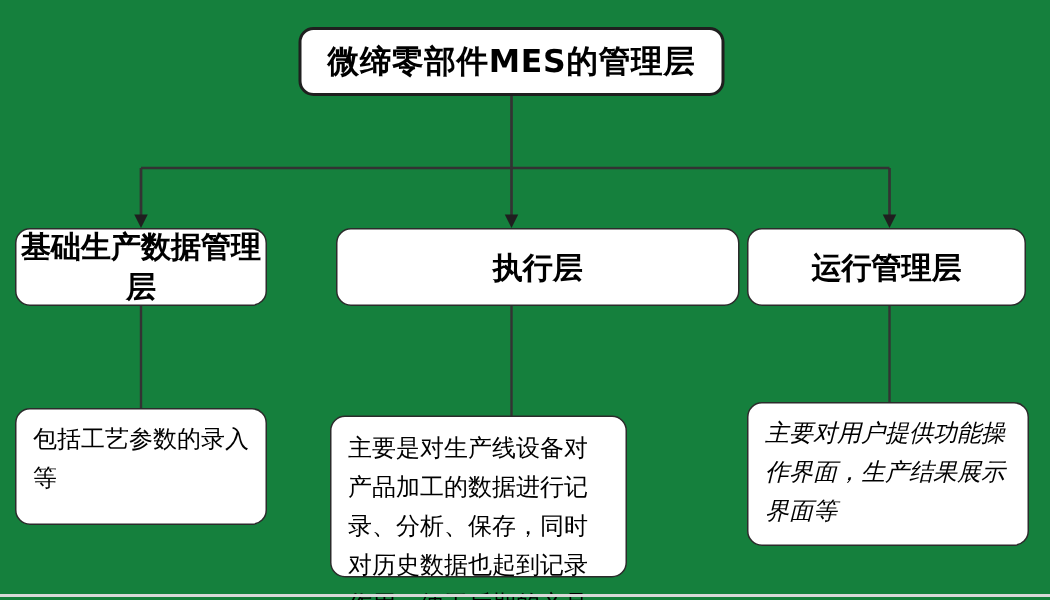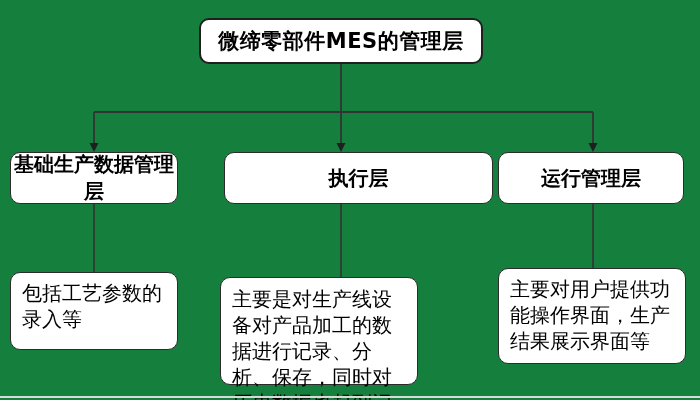--- a/index.html
+++ b/index.html
@@ -38,29 +38,29 @@
   .node--header {
     height: 52px; top: 152px;
     display: flex; align-items: center; justify-content: center;
     font-size: 20px; font-weight: bold;
     text-align: center;
   }
   .node--header-a { left: 10px;  width: 168px; }
   .node--header-b { left: 224px; width: 269px; }
   .node--header-c { left: 498px; width: 186px; }
   .node--detail {
-    font-size: 20px;
+    font-size: 16px;
     line-height: 26px;
     padding: 7px 11px;
     text-align: left;
     word-break: break-all;
   }
   .node--detail-a { left: 10px;  top: 272px; width: 168px; height: 78px;  }
   .node--detail-b { left: 220px; top: 277px; width: 198px; height: 108px; padding: 8px 11px; }
-  .node--detail-c { left: 498px; top: 268px; width: 188px; height: 96px;  }
+  .node--detail-c { left: 498px; top: 268px; width: 188px; height: 96px; font-style: italic;  }
   .bottom-divider {
     position: absolute;
     left: 0; top: 396px;
     width: 700px; height: 2px;
     background: #d9d9d9;
   }
 </style>
 </head>
 <body>
 

